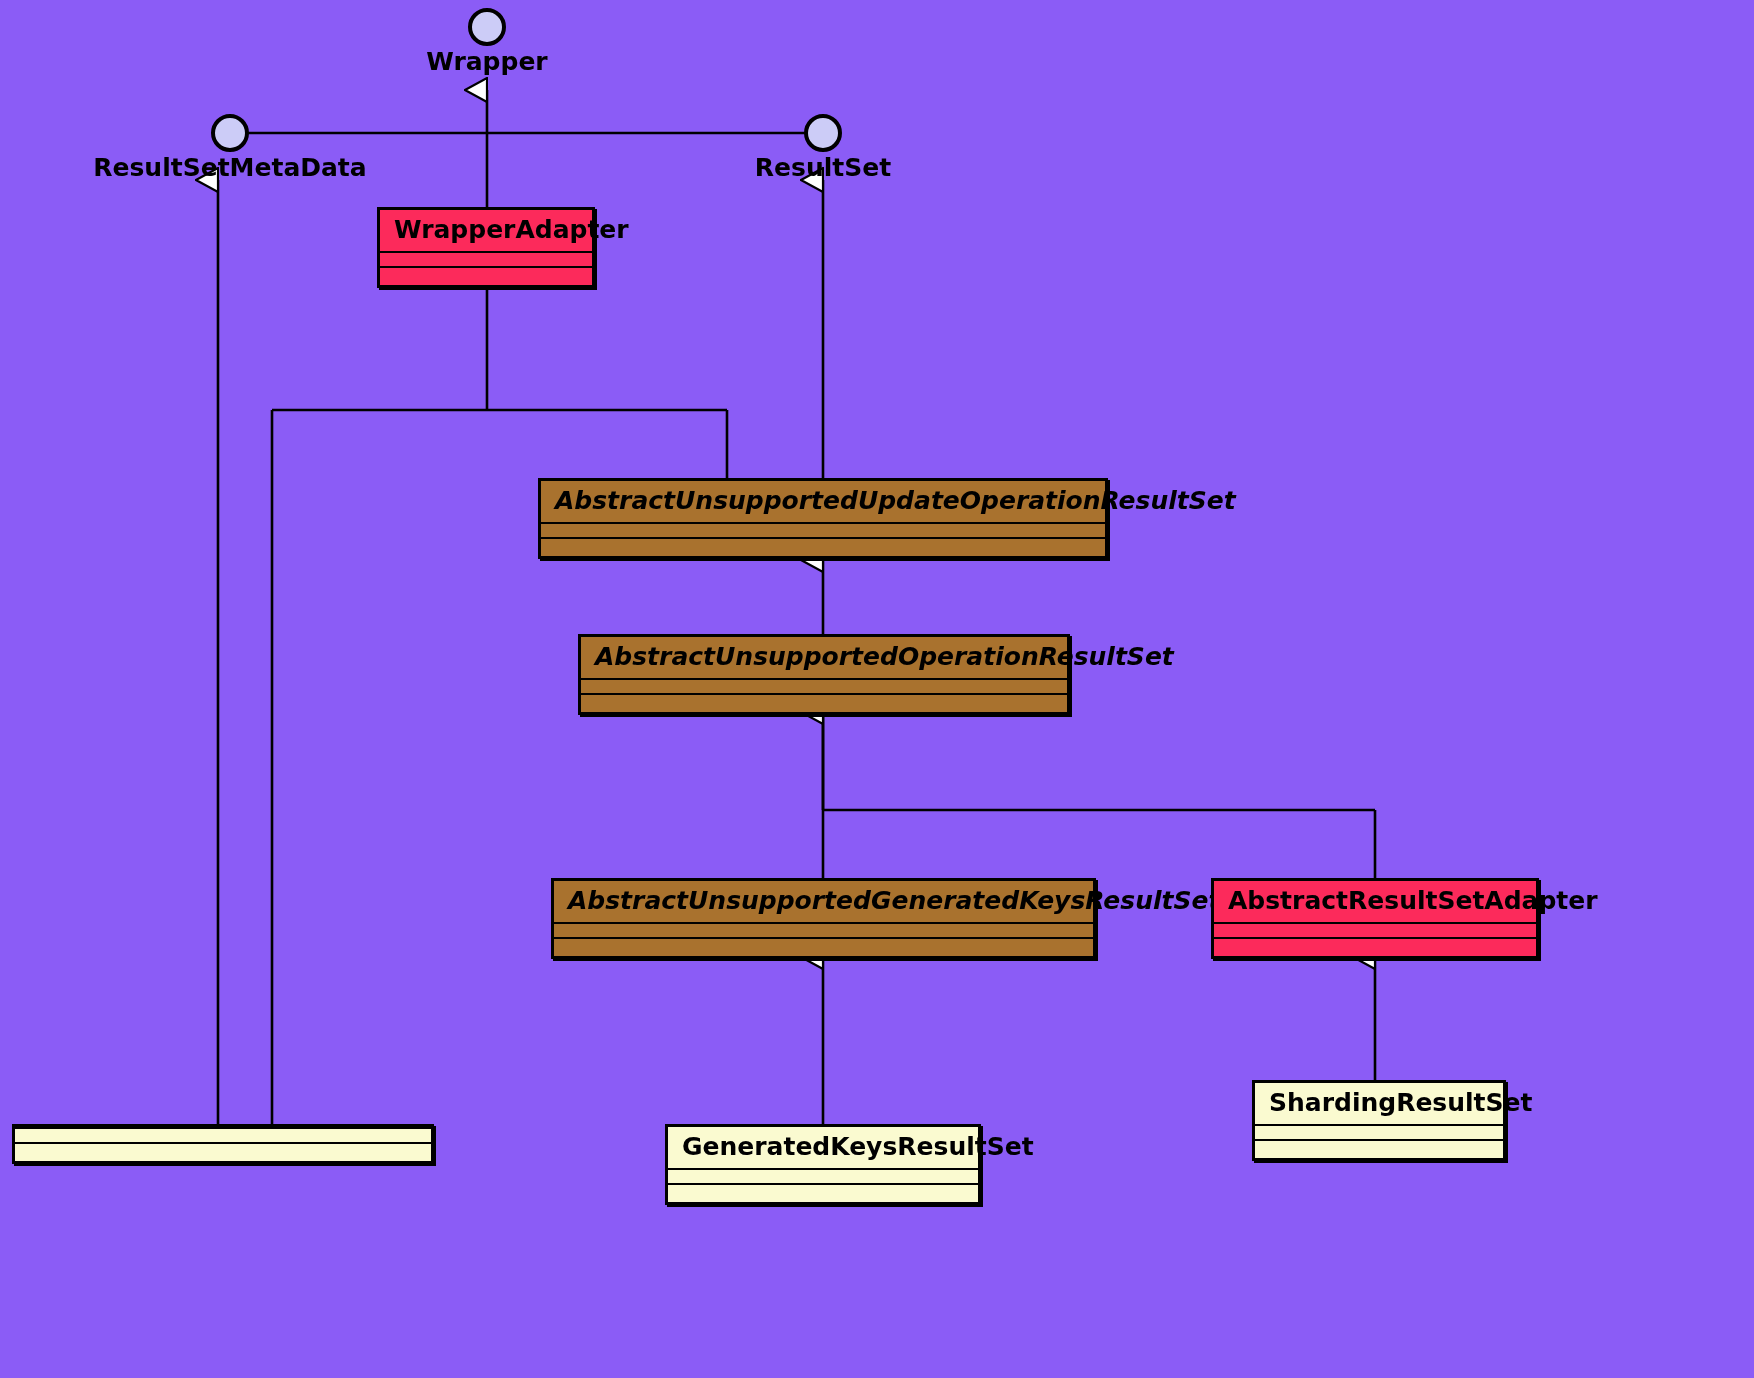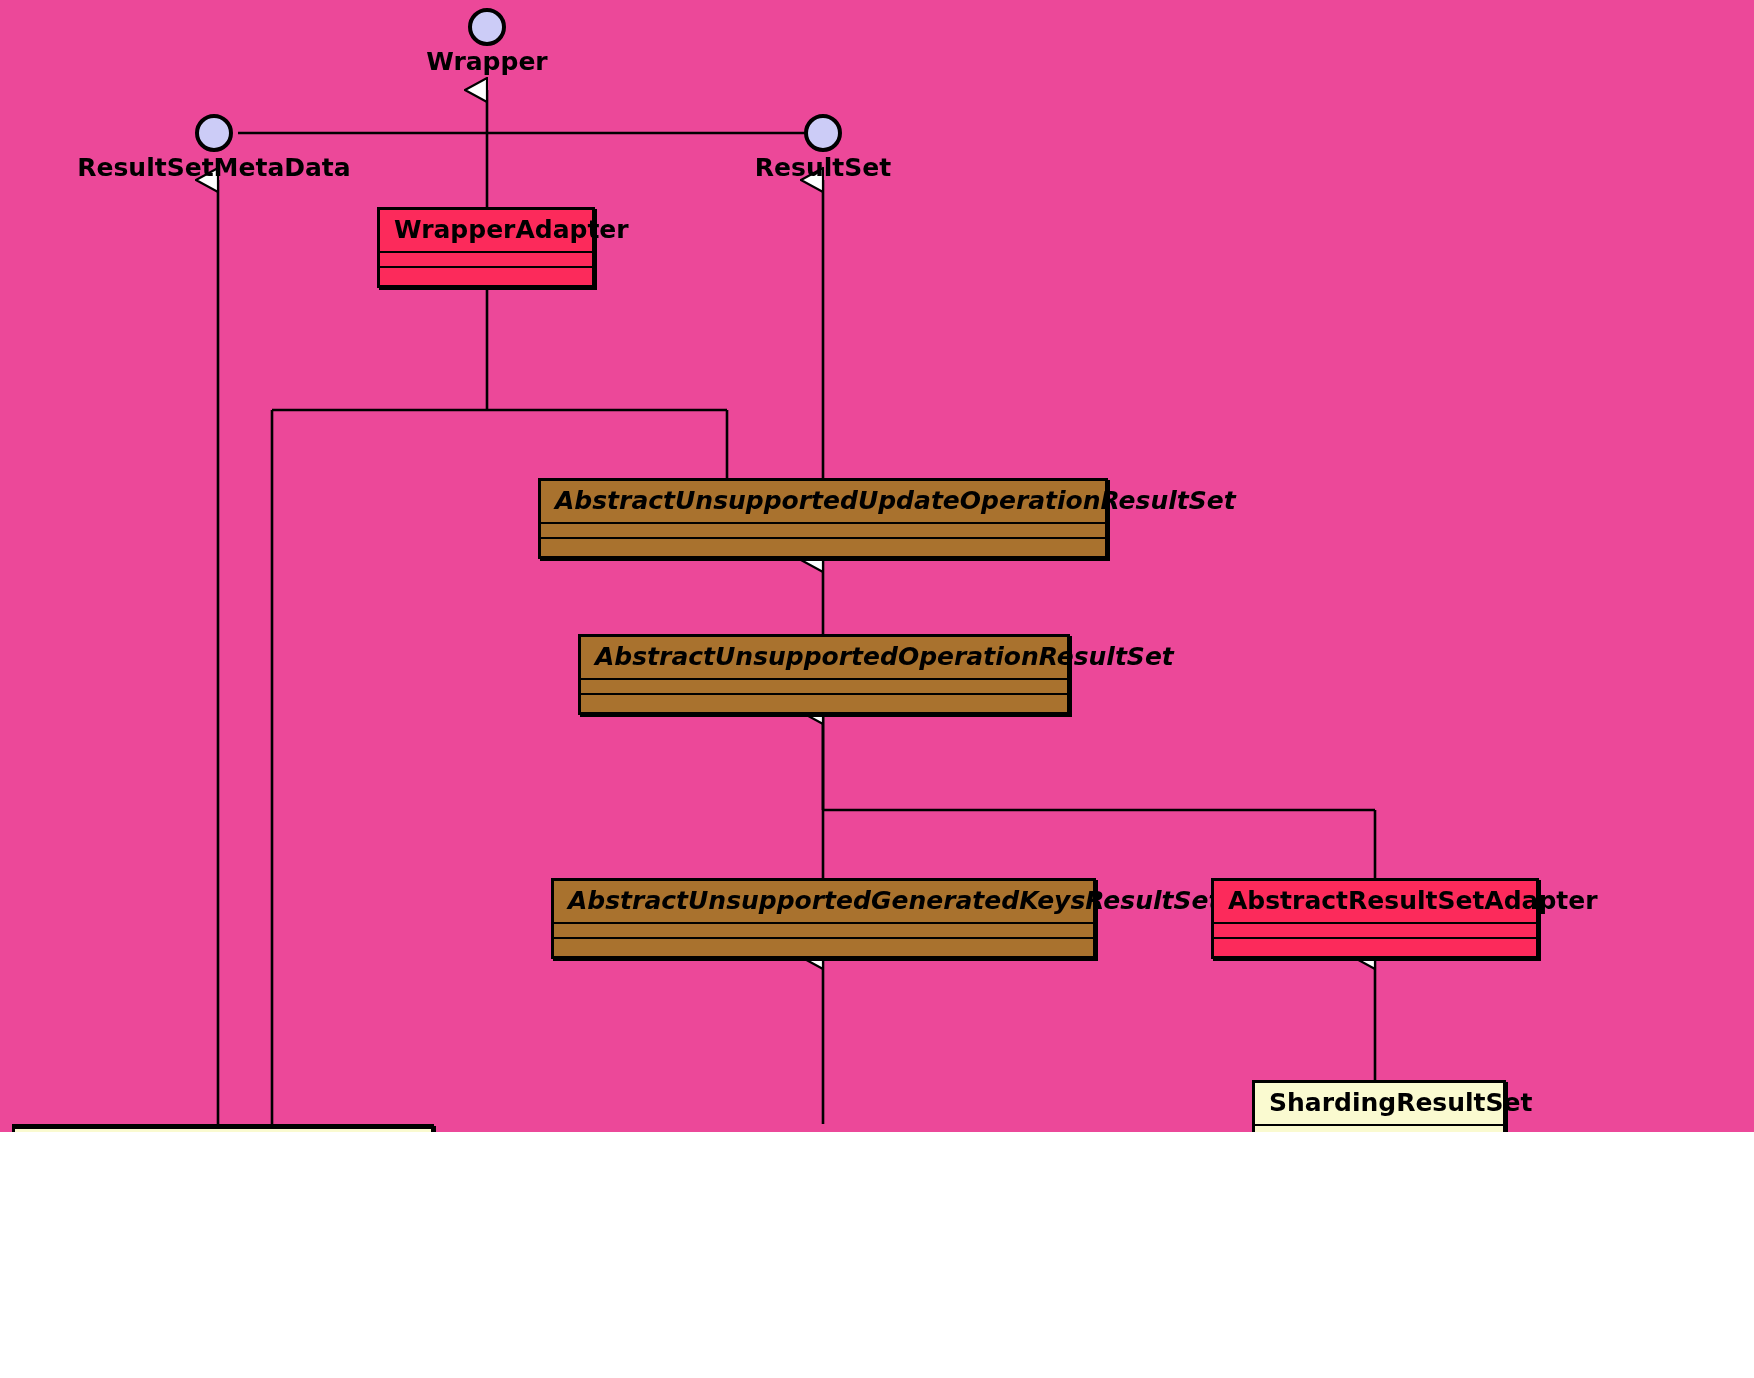--- a/index.html
+++ b/index.html
@@ -6,22 +6,22 @@
     margin: 0;
     padding: 0;
     background: #ffffff;
   }
   body {
     font-family: "DejaVu Sans", sans-serif;
   }
   #diagram {
     position: relative;
     width: 1754px;
-    height: 1132px;
-    background: #ec4899;
+    height: 1378px;
+    background: #8b5cf6;
     overflow: hidden;
   }
   #edges {
     position: absolute;
     left: 0;
     top: 0;
     width: 1754px;
     height: 1378px;
   }
 
@@ -128,21 +128,21 @@
 
       <line x1="1375" y1="1124" x2="1375" y2="957" marker-end="url(#hollowtri)"></line>
     </g>
   </svg>
 
   <div class="iface" style="left:418px; top:8px; width:138px;">
     <div class="iface-circle"></div>
     <div class="iface-label">Wrapper</div>
   </div>
 
-  <div class="iface" style="left:64px; top:114px; width:300px;">
+  <div class="iface" style="left:80px; top:114px; width:300px;">
     <div class="iface-circle"></div>
     <div class="iface-label">ResultSetMetaData</div>
   </div>
 
   <div class="iface" style="left:733px; top:114px; width:180px;">
     <div class="iface-circle"></div>
     <div class="iface-label">ResultSet</div>
   </div>
 
   <div class="cls pink" style="left:377px; top:207px; width:218px;">
@@ -185,20 +185,27 @@
     <div class="cls-compartment last"></div>
   </div>
 
   <div class="cls yellow" style="left:12px; top:1124px; width:422px;">
     <div class="cls-sep"></div>
     <div class="cls-compartment"></div>
     <div class="cls-sep"></div>
     <div class="cls-compartment last"></div>
   </div>
 
+  <div class="cls yellow" style="left:665px; top:1124px; width:316px;">
+    <div class="cls-title">GeneratedKeysResultSet</div>
+    <div class="cls-sep"></div>
+    <div class="cls-compartment"></div>
+    <div class="cls-sep"></div>
+    <div class="cls-compartment last"></div>
+  </div>
 
   <div class="cls yellow" style="left:1252px; top:1080px; width:254px;">
     <div class="cls-title">ShardingResultSet</div>
     <div class="cls-sep"></div>
     <div class="cls-compartment"></div>
     <div class="cls-sep"></div>
     <div class="cls-compartment last"></div>
   </div>
 
 </div>

